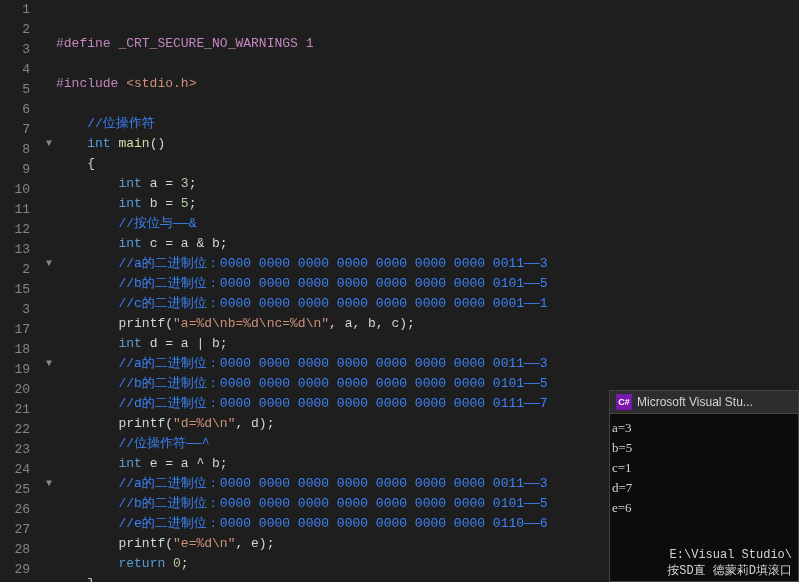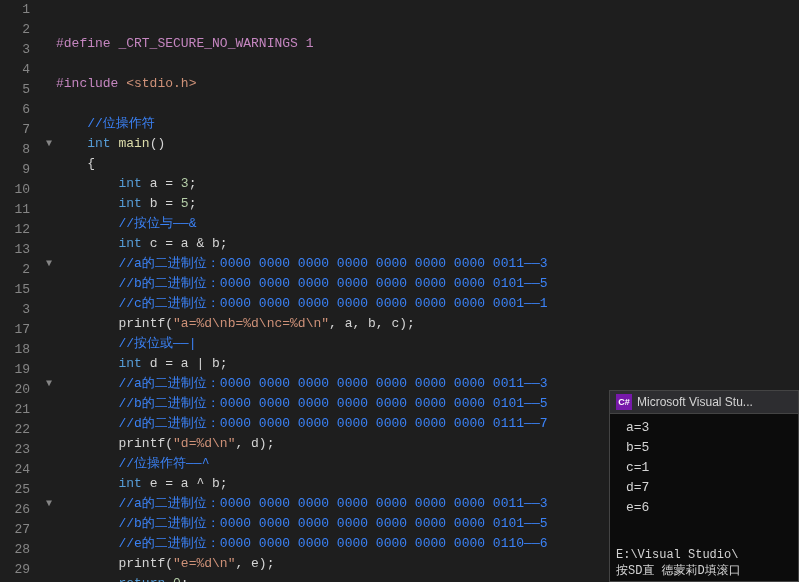--- a/index.html
+++ b/index.html
@@ -105,37 +105,38 @@
       align-items: center;
       justify-content: center;
       color: white;
       font-size: 9px;
       font-weight: bold;
       font-family: 'Segoe UI', Arial, sans-serif;
       flex-shrink: 0;
     }
     .output-body {
       flex: 1;
-      padding: 4px 16px;
-      font-family: Liberation Mono, monospace;
+      padding: 4px 2px;
+      font-family: Liberation Serif, serif;
       font-size: 13px;
       color: #d4d4d4;
       background: #0c0c0c;
       overflow: hidden;
     }
     .out-line {
       line-height: 20px;
       white-space: pre;
     }
     .output-footer {
       background: #0c0c0c;
       padding: 2px 6px;
       font-family: 'Courier New', Courier, monospace;
       font-size: 12px;
       color: #d4d4d4;
+      text-align: right;
     }
   </style>
 </head>
 <body>
 
 <div class="editor-container">
   <div class="line-numbers" id="line-numbers-el">
       <div class="line-num">1</div>
       <div class="line-num">2</div>
       <div class="line-num">3</div>
@@ -175,21 +176,20 @@
       <div class="code-line"><span class="fold-gutter"><span class="fold-icon">▼</span></span><span class="code-content"><span class="plain">    </span><span class="kw">int</span><span class="plain"> </span><span class="fn">main</span><span class="plain">()</span></span></div>
       <div class="code-line"><span class="fold-gutter"></span><span class="code-content"><span class="plain">    {</span></span></div>
       <div class="code-line"><span class="fold-gutter"></span><span class="code-content"><span class="plain">        </span><span class="kw">int</span><span class="plain"> a = </span><span class="num">3</span><span class="plain">;</span></span></div>
       <div class="code-line"><span class="fold-gutter"></span><span class="code-content"><span class="plain">        </span><span class="kw">int</span><span class="plain"> b = </span><span class="num">5</span><span class="plain">;</span></span></div>
       <div class="code-line"><span class="fold-gutter"></span><span class="code-content"><span class="plain">        </span><span class="cm">//按位与——&amp;</span></span></div>
       <div class="code-line"><span class="fold-gutter"></span><span class="code-content"><span class="plain">        </span><span class="kw">int</span><span class="plain"> c = a &amp; b;</span></span></div>
       <div class="code-line"><span class="fold-gutter"><span class="fold-icon">▼</span></span><span class="code-content"><span class="plain">        </span><span class="cm">//a的二进制位：0000 0000 0000 0000 0000 0000 0000 0011——3</span></span></div>
       <div class="code-line"><span class="fold-gutter"></span><span class="code-content"><span class="plain">        </span><span class="cm">//b的二进制位：0000 0000 0000 0000 0000 0000 0000 0101——5</span></span></div>
       <div class="code-line"><span class="fold-gutter"></span><span class="code-content"><span class="plain">        </span><span class="cm">//c的二进制位：0000 0000 0000 0000 0000 0000 0000 0001——1</span></span></div>
       <div class="code-line"><span class="fold-gutter"></span><span class="code-content"><span class="plain">        </span><span class="plain">printf(</span><span class="str">"a=%d\nb=%d\nc=%d\n"</span><span class="plain">, a, b, c);</span></span></div>
-      <div class="code-line"><span class="fold-gutter"></span><span class="code-content"><span class="plain">        </span><span class="cm">//按位或——|</span></span></div>
       <div class="code-line"><span class="fold-gutter"></span><span class="code-content"><span class="plain">        </span><span class="kw">int</span><span class="plain"> d = a | b;</span></span></div>
       <div class="code-line"><span class="fold-gutter"><span class="fold-icon">▼</span></span><span class="code-content"><span class="plain">        </span><span class="cm">//a的二进制位：0000 0000 0000 0000 0000 0000 0000 0011——3</span></span></div>
       <div class="code-line"><span class="fold-gutter"></span><span class="code-content"><span class="plain">        </span><span class="cm">//b的二进制位：0000 0000 0000 0000 0000 0000 0000 0101——5</span></span></div>
       <div class="code-line"><span class="fold-gutter"></span><span class="code-content"><span class="plain">        </span><span class="cm">//d的二进制位：0000 0000 0000 0000 0000 0000 0000 0111——7</span></span></div>
       <div class="code-line"><span class="fold-gutter"></span><span class="code-content"><span class="plain">        </span><span class="plain">printf(</span><span class="str">"d=%d\n"</span><span class="plain">, d);</span></span></div>
       <div class="code-line"><span class="fold-gutter"></span><span class="code-content"><span class="plain">        </span><span class="cm">//位操作符——^</span></span></div>
       <div class="code-line"><span class="fold-gutter"></span><span class="code-content"><span class="plain">        </span><span class="kw">int</span><span class="plain"> e = a ^ b;</span></span></div>
       <div class="code-line"><span class="fold-gutter"><span class="fold-icon">▼</span></span><span class="code-content"><span class="plain">        </span><span class="cm">//a的二进制位：0000 0000 0000 0000 0000 0000 0000 0011——3</span></span></div>
       <div class="code-line"><span class="fold-gutter"></span><span class="code-content"><span class="plain">        </span><span class="cm">//b的二进制位：0000 0000 0000 0000 0000 0000 0000 0101——5</span></span></div>
       <div class="code-line"><span class="fold-gutter"></span><span class="code-content"><span class="plain">        </span><span class="cm">//e的二进制位：0000 0000 0000 0000 0000 0000 0000 0110——6</span></span></div>

